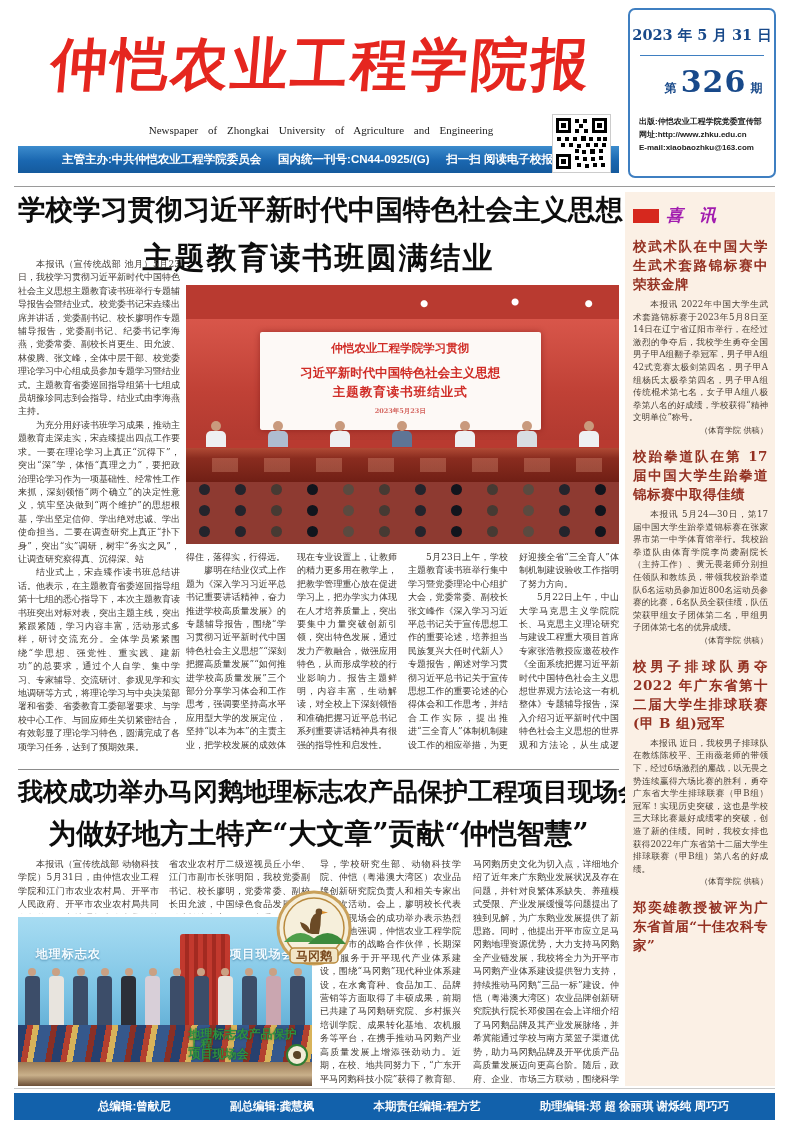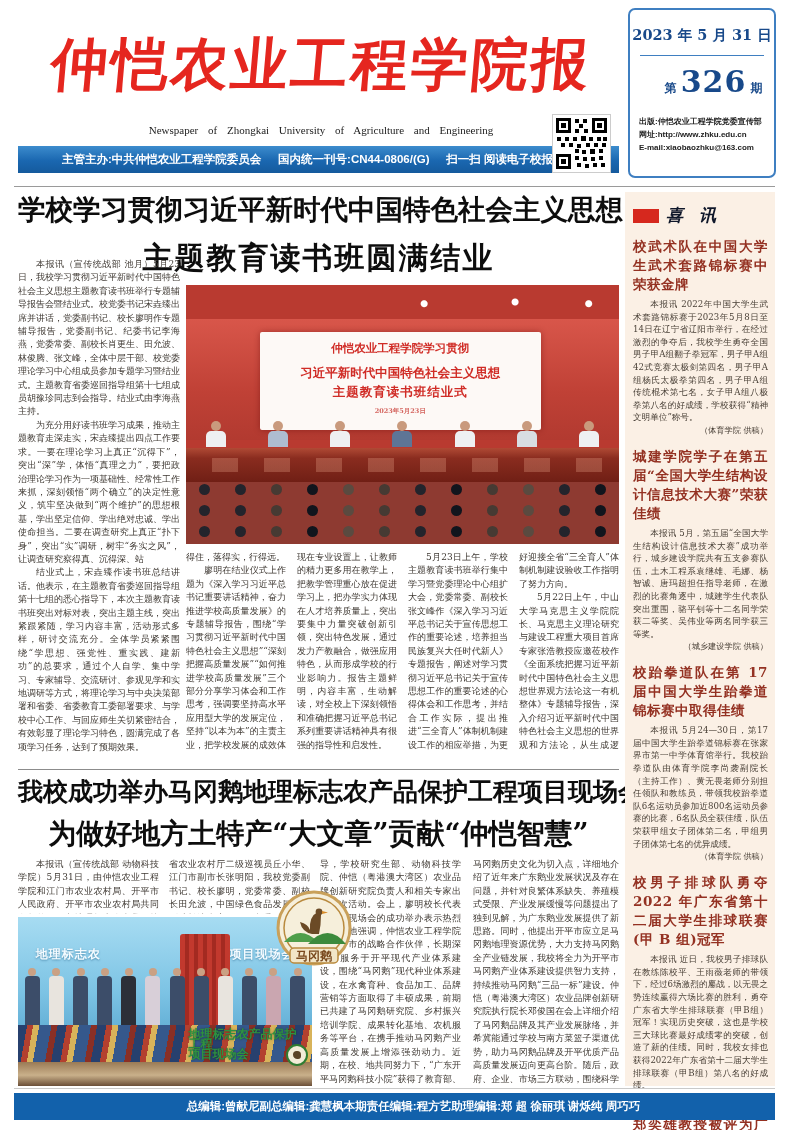--- a/index.html
+++ b/index.html
@@ -116,43 +116,43 @@
   .p2-caption{position:absolute;left:58%;top:66%;width:40%;text-align:left;color:#2f9140;
     font-weight:bold;font-size:12px;line-height:10px;text-shadow:0 0 2px rgba(0,40,0,.5);}
   .p2-logo{position:absolute;right:4px;bottom:20px;width:22px;height:22px;border-radius:50%;
     background:#f2ecd8;border:2px solid #2f7d32;box-sizing:border-box;}
   .p2-logo:after{content:"";position:absolute;left:5px;top:5px;width:8px;height:8px;border-radius:50% 50% 40% 60%;background:#5a4326;}
   
   .sidebar{position:absolute;left:625px;top:192px;width:150px;height:894px;
     background:#fbf0e5;box-sizing:border-box;padding:10px 7px 4px 8px;}
   .sb-head{display:flex;align-items:center;gap:7px;margin:2px 0 10px 0;}
   .sb-head-block{width:26px;height:14px;background:#d6281e;}
-  .sb-head-title{color:#0f172a;font-size:17px;font-weight:bold;font-style:italic;letter-spacing:5px;}
+  .sb-head-title{color:#a21caf;font-size:17px;font-weight:bold;font-style:italic;letter-spacing:5px;}
   .sb-article{margin-bottom:11px;}
   .sb-title{font-size:13.5px;font-weight:bold;color:#943122;line-height:19px;text-align:justify;letter-spacing:.5px;}
   .sb-body{margin-top:4px;font-size:8.6px;line-height:12.6px;color:#473e35;text-align:justify;text-indent:2em;}
   .sb-attr{font-size:8.2px;color:#473e35;text-align:right;margin-top:1px;}
   
   .footer-rule{position:absolute;left:14px;top:1088px;width:761px;border-top:1px solid #c9c9c9;}
   .footer{position:absolute;left:14px;top:1093px;width:761px;height:27px;background:#1261ab;
     color:#fff;font-weight:bold;font-size:11.5px;display:flex;align-items:center;
-    justify-content:center;padding:0 46px 0 84px;box-sizing:border-box;
+    justify-content:space-between;padding:0 46px 0 84px;box-sizing:border-box;
     font-family:"Liberation Sans",sans-serif;}
 </style>
 </head>
 <body>
 
 <div class="page">
 
   <div class="masthead-title">仲恺农业工程学院报</div>
   <div class="masthead-en">Newspaper  of  Zhongkai  University  of  Agriculture  and  Engineering</div>
 
   <div class="blue-bar">
     <span>主管主办:中共仲恺农业工程学院委员会</span>
-    <span>国内统一刊号:CN44-0806/(G)</span>
+    <span>国内统一刊号:CN44-0925/(G)</span>
     <span>扫一扫  阅读电子校报</span>
   </div>
 
   <div class="qr">
     <svg width="57" height="57" viewBox="0 0 57 57">
       <rect x="0" y="0" width="57" height="57" fill="#fff"></rect>
       <rect x="3" y="3" width="15" height="15" fill="#000"></rect>
         <rect x="6" y="6" width="9" height="9" fill="#fff"></rect>
         <rect x="8" y="8" width="5" height="5" fill="#000"></rect>
       <rect x="39" y="3" width="15" height="15" fill="#000"></rect>
@@ -359,25 +359,20 @@
       <div class="sb-head-block"></div>
       <div class="sb-head-title">喜 讯</div>
     </div>
 
     <div class="sb-article">
       <div class="sb-title">校武术队在中国大学生武术套路锦标赛中荣获金牌</div>
       <div class="sb-body">本报讯 2022年中国大学生武术套路锦标赛于2023年5月8日至14日在辽宁省辽阳市举行，在经过激烈的争夺后，我校学生勇夺全国男子甲A组翻子拳冠军，男子甲A组42式竞赛太极剑第四名，男子甲A组杨氏太极拳第四名，男子甲A组传统棍术第七名，女子甲A组八极拳第八名的好成绩，学校获得“精神文明单位”称号。</div>
       <div class="sb-attr">（体育学院 供稿）</div>
     </div>
 
-    <div class="sb-article">
-      <div class="sb-title">城建学院学子在第五届“全国大学生结构设计信息技术大赛”荣获佳绩</div>
-      <div class="sb-body">本报讯 5月，第五届“全国大学生结构设计信息技术大赛”成功举行，城乡建设学院共有五支参赛队伍，土木工程系袁继雄、毛娜、杨智诚、唐玛超担任指导老师，在激烈的比赛角逐中，城建学生代表队突出重围，骆平钊等十二名同学荣获二等奖、吴伟业等两名同学获三等奖。</div>
-      <div class="sb-attr">（城乡建设学院 供稿）</div>
-    </div>
 
     <div class="sb-article">
       <div class="sb-title">校跆拳道队在第 17 届中国大学生跆拳道锦标赛中取得佳绩</div>
       <div class="sb-body">本报讯 5月24—30日，第17届中国大学生跆拳道锦标赛在张家界市第一中学体育馆举行。我校跆拳道队由体育学院李尚袭副院长（主持工作）、黄无畏老师分别担任领队和教练员，带领我校跆拳道队6名运动员参加近800名运动员参赛的比赛，6名队员全获佳绩，队伍荣获甲组女子团体第二名，甲组男子团体第七名的优异成绩。</div>
       <div class="sb-attr">（体育学院 供稿）</div>
     </div>
 
     <div class="sb-article">
       <div class="sb-title">校男子排球队勇夺 2022 年广东省第十二届大学生排球联赛(甲 B 组)冠军</div>
       <div class="sb-body">本报讯 近日，我校男子排球队在教练陈校平、王雨薇老师的带领下，经过6场激烈的鏖战，以无畏之势连续赢得六场比赛的胜利，勇夺广东省大学生排球联赛（甲B组）冠军！实现历史突破，这也是学校三大球比赛最好成绩零的突破，创造了新的佳绩。同时，我校女排也获得2022年广东省第十二届大学生排球联赛（甲B组）第八名的好成绩。</div>

